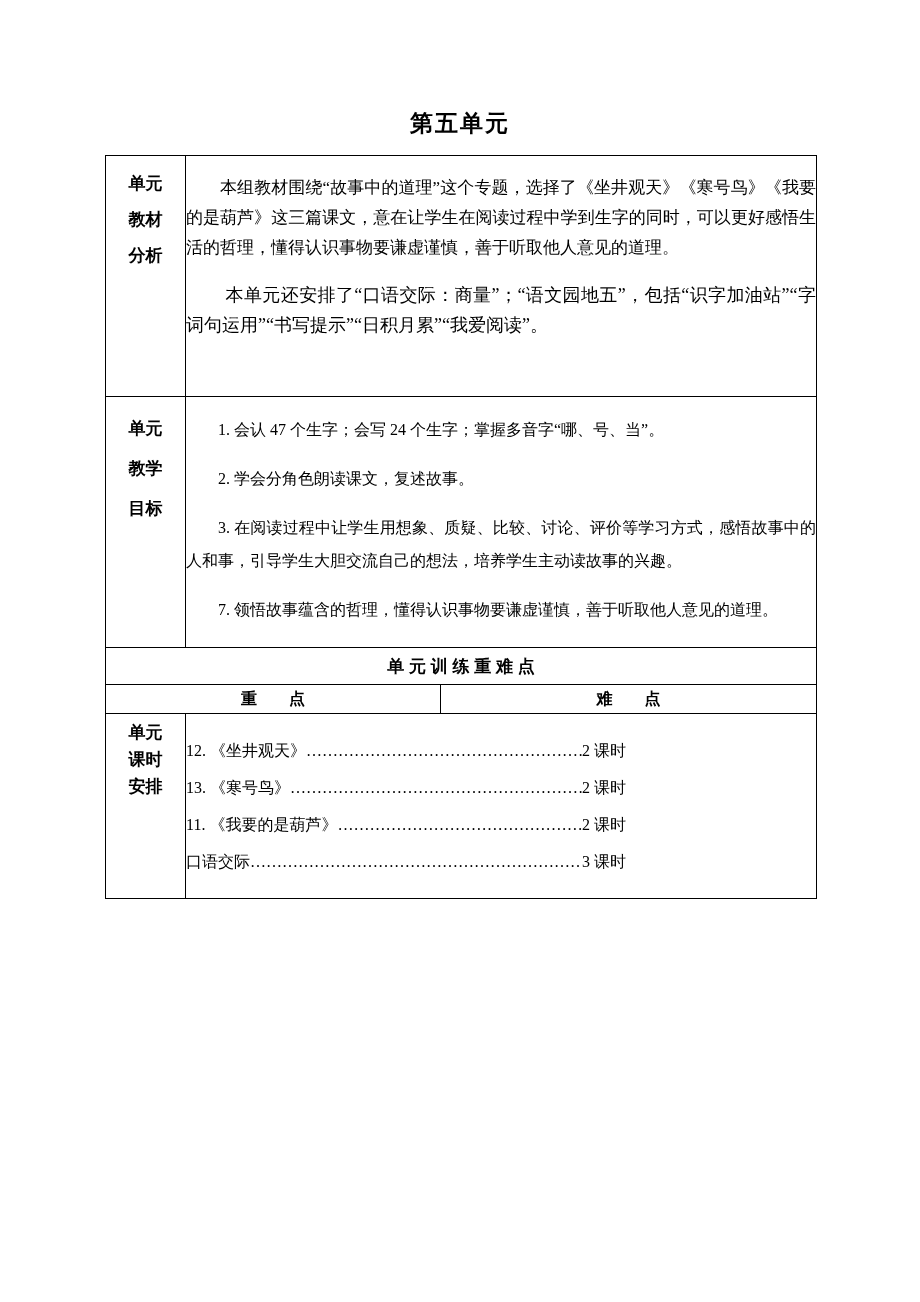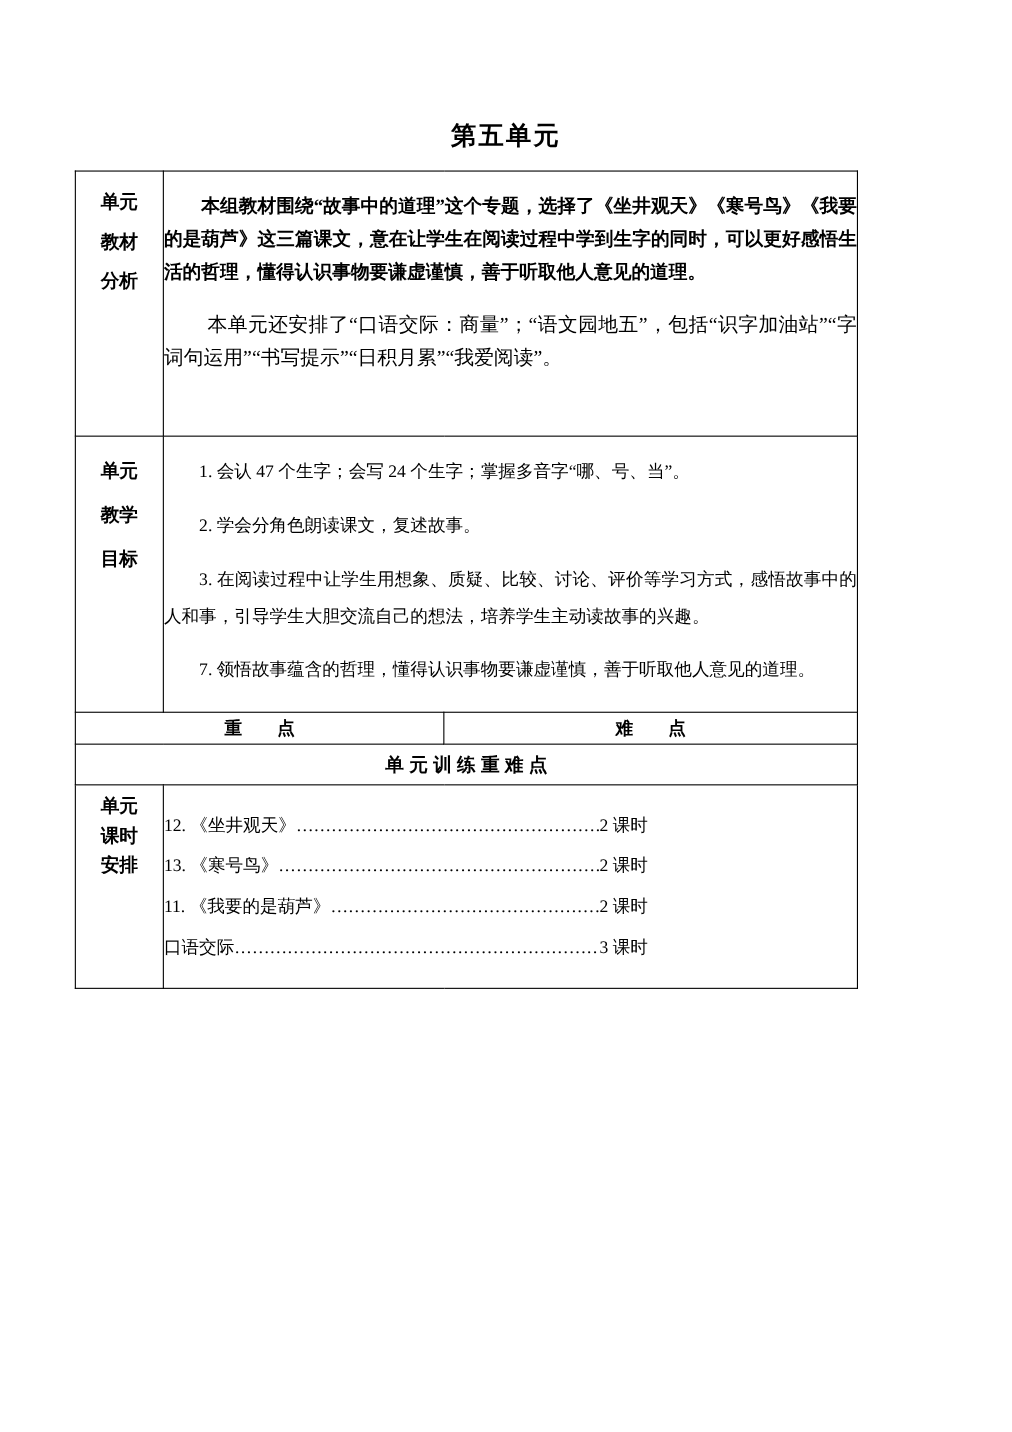--- a/index.html
+++ b/index.html
@@ -16,21 +16,21 @@
     font-size: 23px;
     font-weight: bold;
     letter-spacing: 2px;
     font-family: "Liberation Sans", "DejaVu Sans", sans-serif;
   }
 
   table.main {
     border-collapse: collapse;
     table-layout: fixed;
     width: 711px;
-    margin: 16px 0 0 68px;
+    margin: 16px 0 0 105px;
   }
   table.main td {
     border: 1.5px solid #000;
     vertical-align: top;
     padding: 0;
     overflow: hidden;
   }
 
   
   .label-cell {
@@ -42,21 +42,21 @@
   }
   .label-line { line-height: 1; }
   .gap-lg .label-line { margin: 19px 0; }
   .gap-xl .label-line { margin: 23px 0; }
   .gap-sm .label-line { margin: 10px 0; }
 
   
   .cell-material { padding: 18px 16px 8px 20px; }
   .para-main {
     font-size: 17px; line-height: 30px;
-    text-indent: 2em; text-align: justify; font-weight: bold;
+    text-indent: 2em; text-align: justify;
   }
   .para-note {
     font-size: 18px; line-height: 30px;
     text-indent: 2.2em; text-align: justify;
     margin-top: 13px;
   }
 
   
   .cell-objectives { padding: 9px 16px 4px 20px; }
   .obj-item {
@@ -141,26 +141,26 @@
       </td>
       <td class="cell-objectives" colspan="2">
         <p class="obj-item">1. 会认 47 个生字；会写 24 个生字；掌握多音字“哪、号、当”。</p>
         <p class="obj-item">2. 学会分角色朗读课文，复述故事。</p>
         <p class="obj-item">3. 在阅读过程中让学生用想象、质疑、比较、讨论、评价等学习方式，感悟故事中的人和事，引导学生大胆交流自己的想法，培养学生主动读故事的兴趣。</p>
         <p class="obj-item">7. 领悟故事蕴含的哲理，懂得认识事物要谦虚谨慎，善于听取他人意见的道理。</p>
       </td>
     </tr>
 
     <tr>
-      <td class="col-header-cell" colspan="2" style="height:28px;">重　　点</td>
-      <td class="col-header-cell" style="height:28px;">难　　点</td>
+      <td class="section-header-cell" colspan="3" style="height:36px;">单 元 训 练 重 难 点</td>
     </tr>
 
     <tr>
-      <td class="section-header-cell" colspan="3" style="height:36px;">单 元 训 练 重 难 点</td>
+      <td class="col-header-cell" colspan="2" style="height:28px;">重　　点</td>
+      <td class="col-header-cell" style="height:28px;">难　　点</td>
     </tr>
 
 
     <tr>
       <td class="label-cell gap-sm" style="height:184px;">
         <div class="label-line">单元</div>
         <div class="label-line">课时</div>
         <div class="label-line">安排</div>
       </td>
       <td class="cell-schedule" colspan="2">

